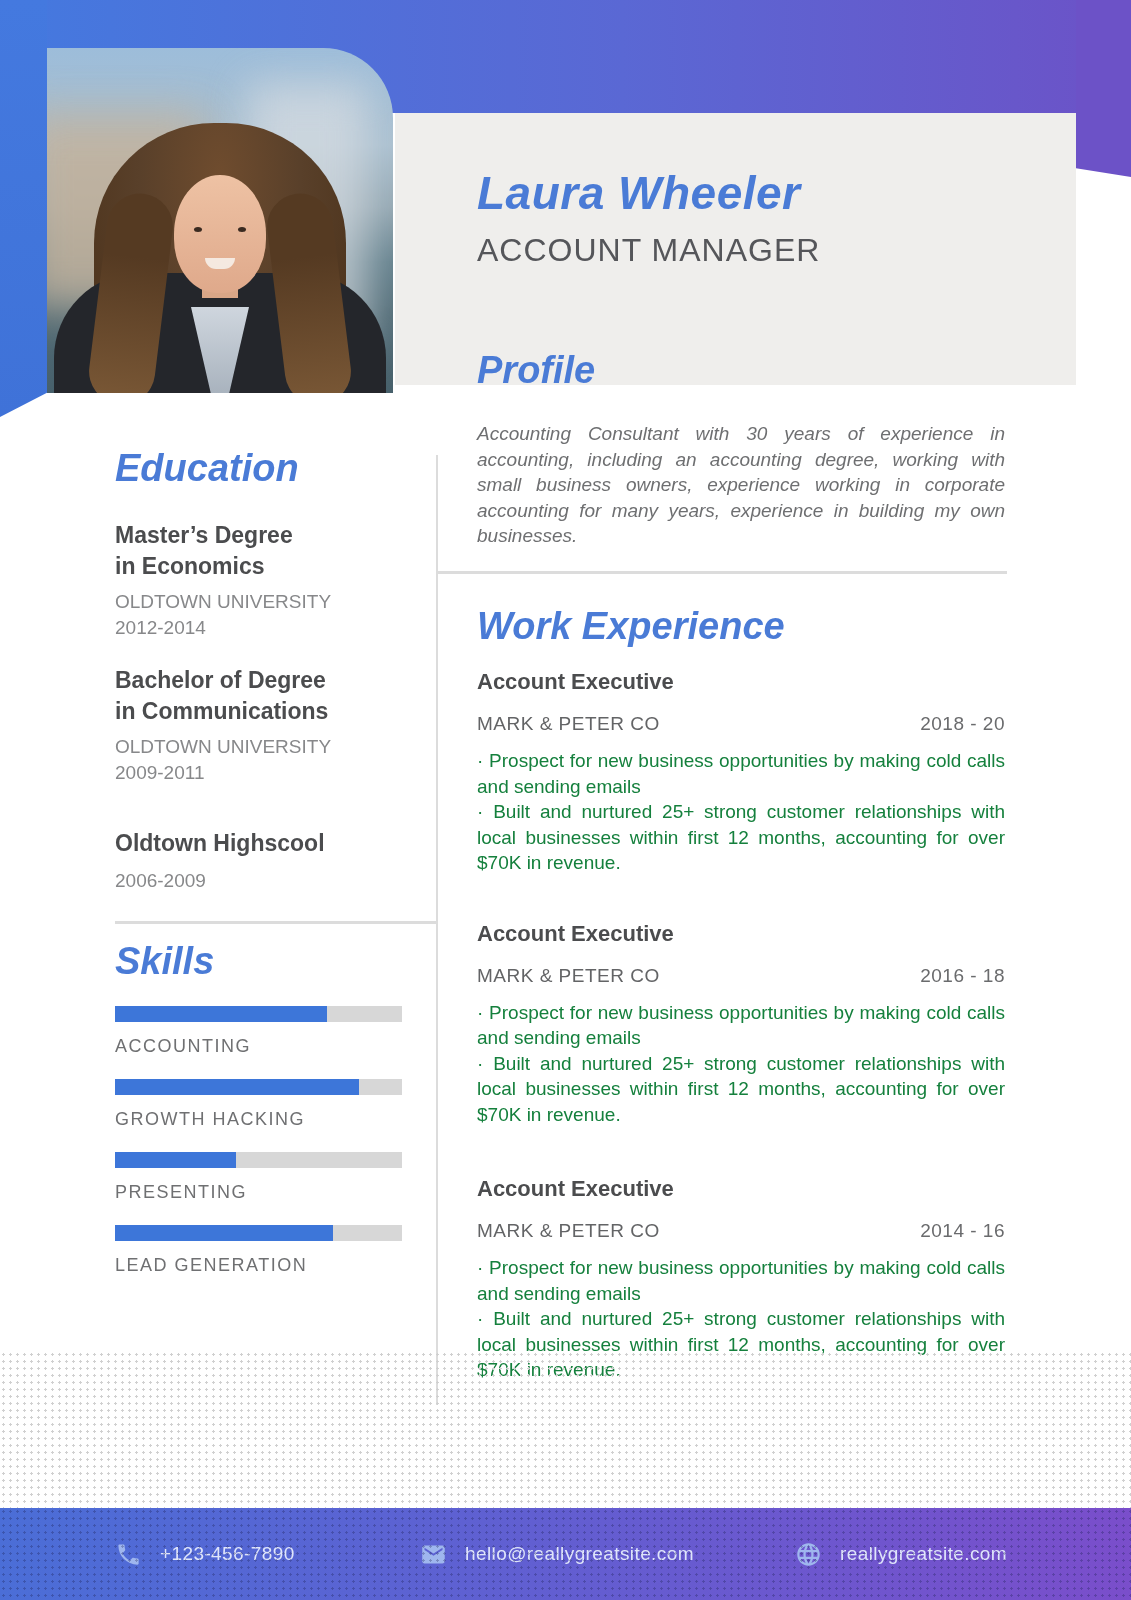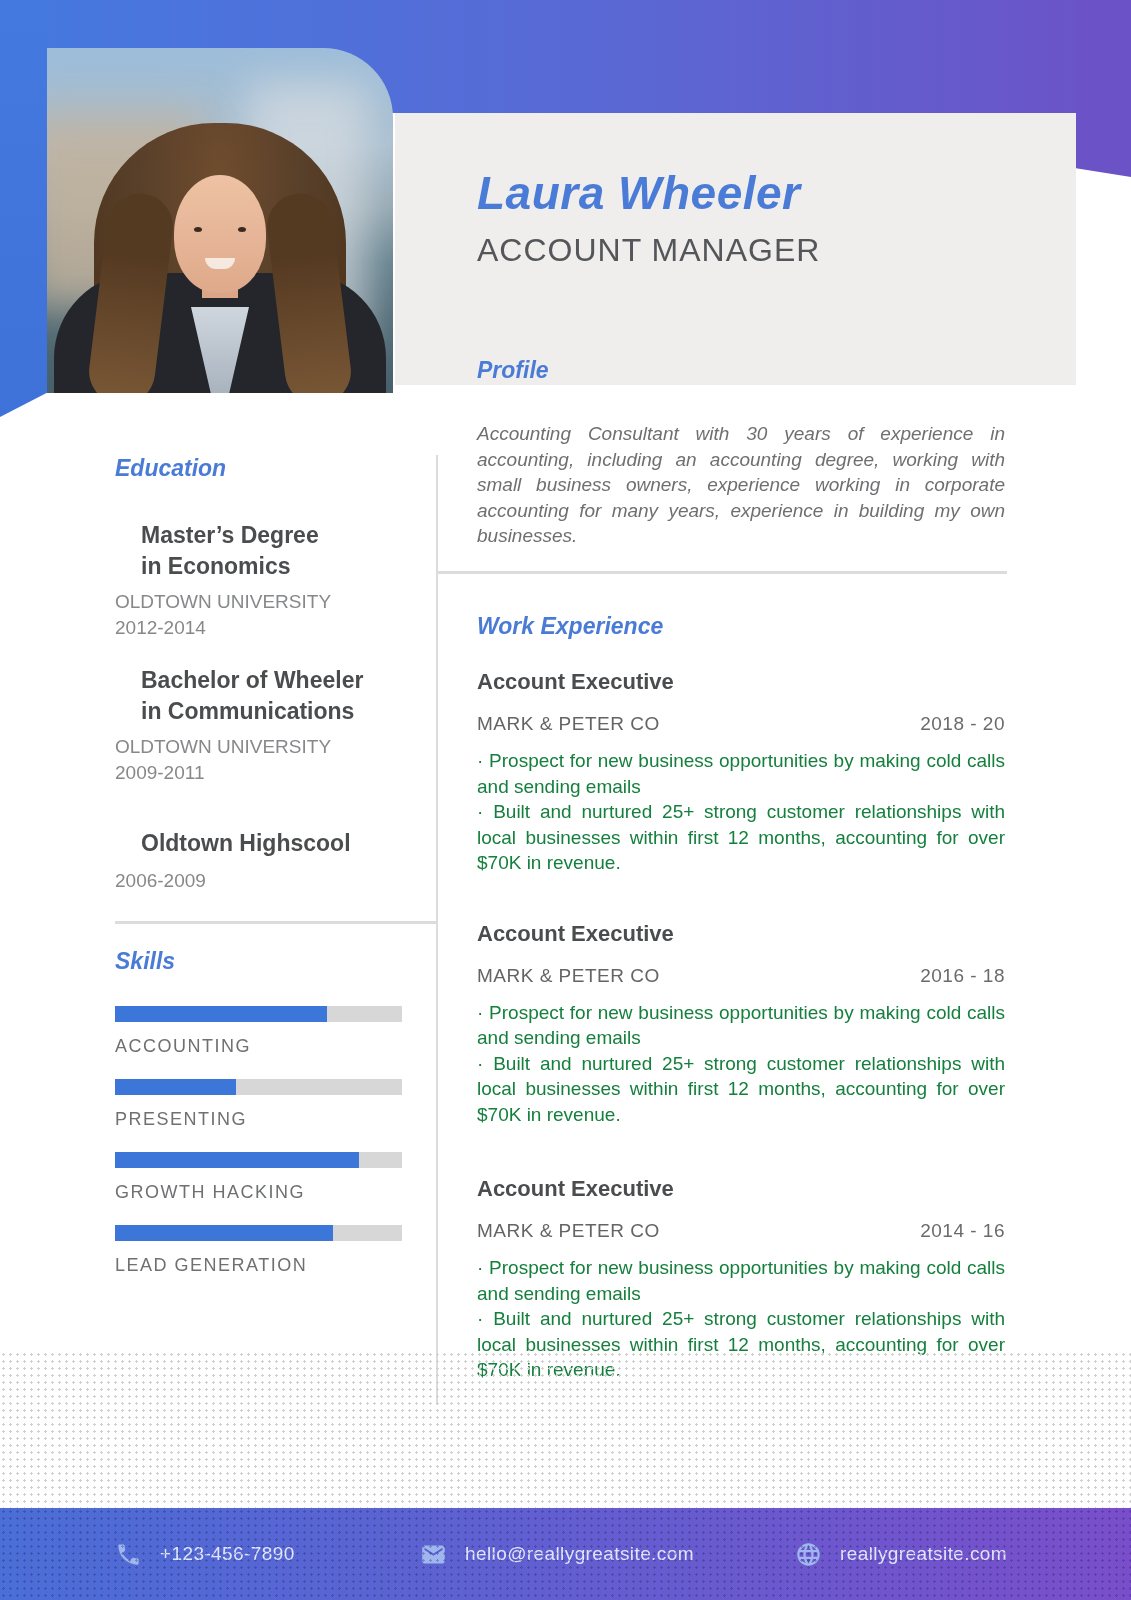--- a/index.html
+++ b/index.html
@@ -40,36 +40,36 @@
   .face{position:absolute;bottom:100px;left:50%;transform:translateX(-50%);width:92px;height:118px;
     background:linear-gradient(#eec2a4,#dfa98b);border-radius:50% 50% 46% 46%;}
   .eye{position:absolute;top:44%;width:8px;height:5px;border-radius:50%;background:#3a2a20;}
   .eye.l{left:22%;} .eye.r{right:22%;}
   .smile{position:absolute;top:70%;left:50%;transform:translateX(-50%);width:30px;height:11px;
     background:#f6efe9;border-radius:0 0 24px 24px;opacity:.9;}
   h1,h2{margin:0;font-style:italic;font-weight:700;color:#4a7bd6;}
   .name-block{position:absolute;left:477px;top:166px;z-index:3;}
   .name-block h1{font-size:46px;letter-spacing:.5px;}
   .job-headline{margin-top:12px;font-size:32px;color:#55565a;letter-spacing:1px;}
-  .section-h{font-size:23px;line-height:36px;}
+  .section-h{font-size:38px;line-height:36px;}
 
   .profile-h{position:absolute;left:477px;top:352px;z-index:3;}
   .profile-text{position:absolute;left:477px;top:402px;width:528px;
     font-style:italic;font-size:19px;line-height:25.5px;color:#6e6f71;text-align:justify;}
 
   .divider-h1{position:absolute;left:437px;top:571px;width:570px;height:3px;background:#dcdcdc;}
   .divider-v{position:absolute;left:436px;top:455px;width:2px;height:950px;background:#dcdcdc;}
   .divider-h2{position:absolute;left:115px;top:921px;width:322px;height:3px;background:#dcdcdc;}
 
   
   .edu-col{position:absolute;left:115px;top:450px;width:300px;}
   .edu-item{margin-top:34px;}
   .edu-item.second{margin-top:24px;}
   .edu-item.third{margin-top:42px;}
-  .edu-title{font-size:23px;line-height:31px;font-weight:700;color:#4b4c4e;white-space:pre-line;margin-left:26px;}
+  .edu-title{font-size:23px;line-height:31px;font-weight:700;color:#4b4c4e;white-space:pre-line;}
   .edu-school{margin-top:7px;font-size:19px;line-height:26px;color:#87888a;}
   .edu-years{font-size:19px;line-height:26px;color:#87888a;}
   .edu-item.third .edu-years{margin-top:9px;}
 
   .skills-h{position:absolute;left:115px;top:943px;}
   .skills-col{position:absolute;left:115px;top:1006px;width:287px;}
   .skill-row{margin-bottom:23px;}
   .skill-track{width:287px;height:16px;background:#d7d7d7;}
   .skill-fill{height:16px;background:#3d76d9;}
   .skill-label{margin-top:14px;font-size:18px;line-height:20px;color:#6f7072;letter-spacing:1.5px;}
@@ -144,21 +144,21 @@
     <h2 class="section-h">Education</h2>
 
     <div class="edu-item">
       <div class="edu-title">Master’s Degree
 in Economics</div>
       <div class="edu-school">OLDTOWN UNIVERSITY</div>
       <div class="edu-years">2012-2014</div>
     </div>
 
     <div class="edu-item second">
-      <div class="edu-title">Bachelor of Wheeler
+      <div class="edu-title">Bachelor of Degree
 in Communications</div>
       <div class="edu-school">OLDTOWN UNIVERSITY</div>
       <div class="edu-years">2009-2011</div>
     </div>
 
     <div class="edu-item third">
       <div class="edu-title">Oldtown Highscool</div>
       <div class="edu-years">2006-2009</div>
     </div>
   </div>
@@ -168,30 +168,30 @@
 
     <div class="skill-row">
       <div class="skill-track">
         <div class="skill-fill" style="width: 74%;"></div>
       </div>
       <div class="skill-label">ACCOUNTING</div>
     </div>
 
     <div class="skill-row">
       <div class="skill-track">
+        <div class="skill-fill" style="width: 85%;"></div>
+      </div>
+      <div class="skill-label">GROWTH HACKING</div>
+    </div>
+
+    <div class="skill-row">
+      <div class="skill-track">
         <div class="skill-fill" style="width: 42%;"></div>
       </div>
       <div class="skill-label">PRESENTING</div>
-    </div>
-
-    <div class="skill-row">
-      <div class="skill-track">
-        <div class="skill-fill" style="width: 85%;"></div>
-      </div>
-      <div class="skill-label">GROWTH HACKING</div>
     </div>
 
 
     <div class="skill-row">
       <div class="skill-track">
         <div class="skill-fill" style="width: 76%;"></div>
       </div>
       <div class="skill-label">LEAD GENERATION</div>
     </div>
   </div>

